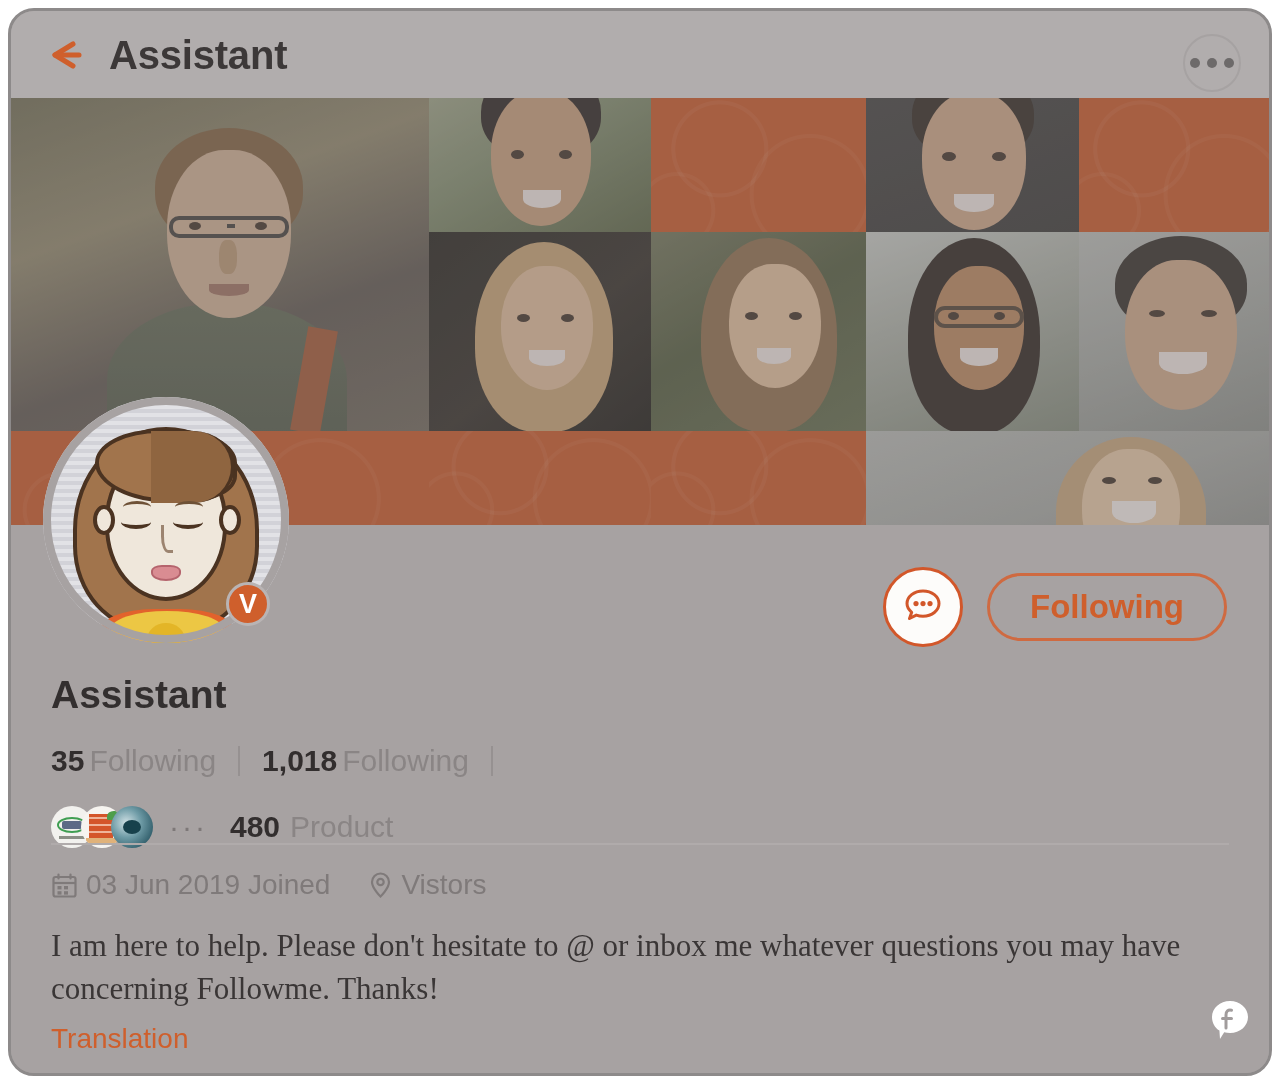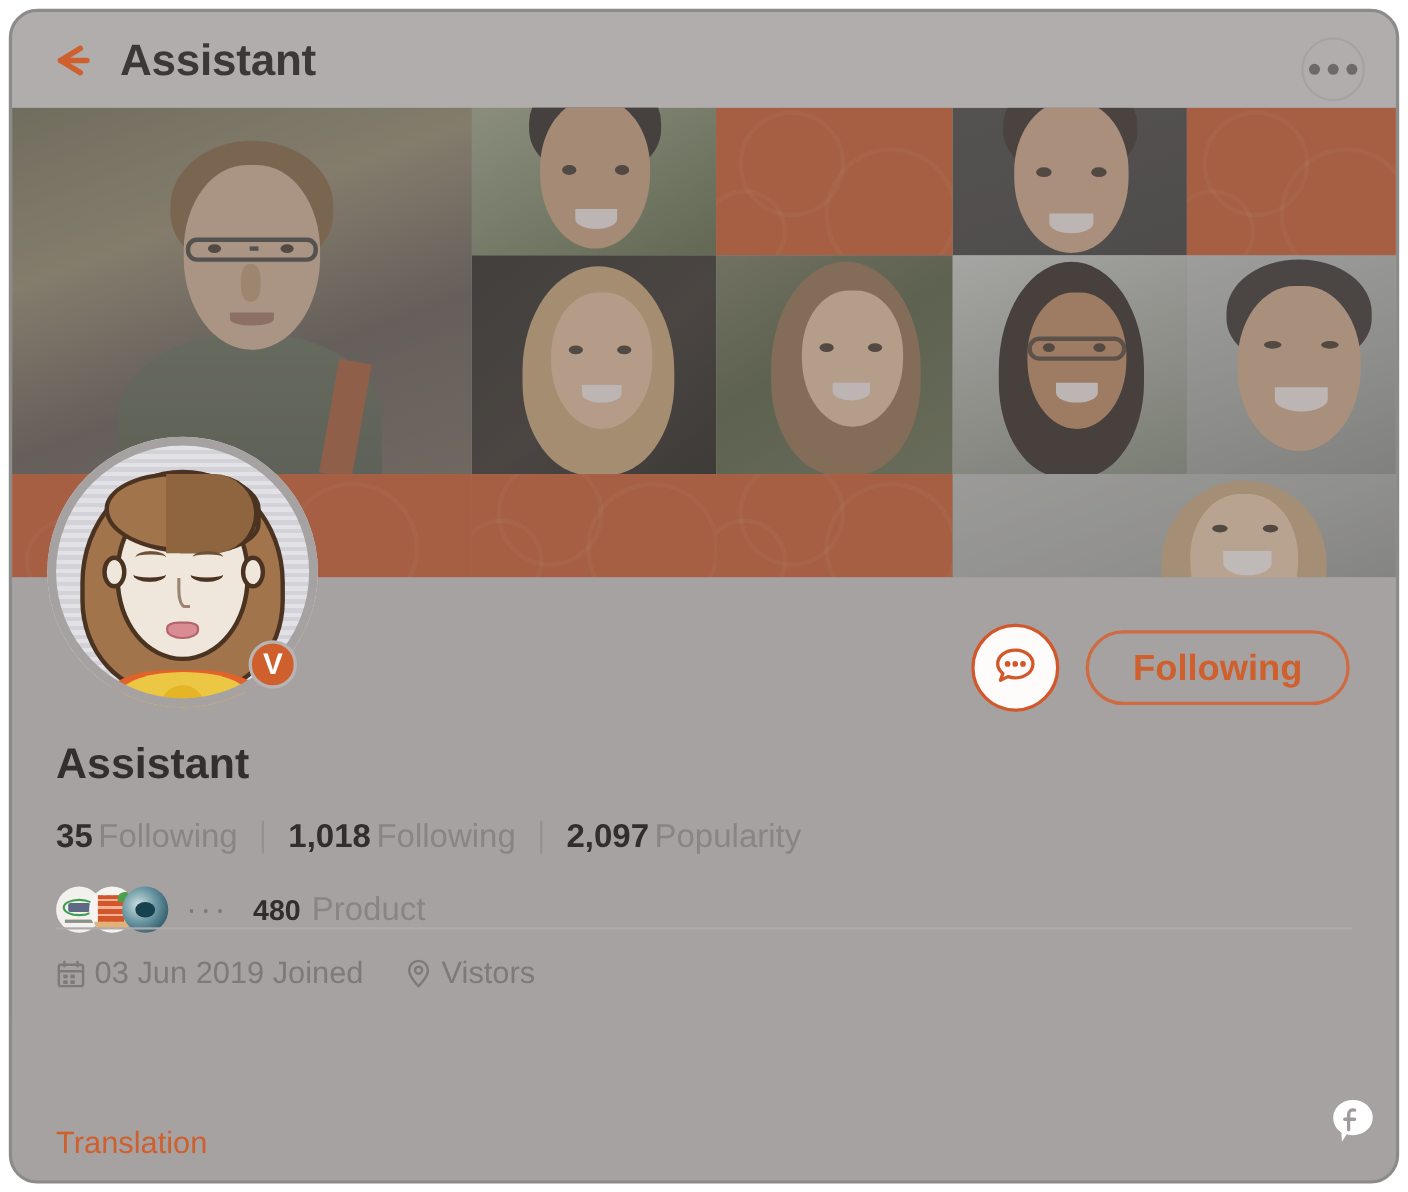--- a/index.html
+++ b/index.html
@@ -344,21 +344,21 @@
   .vis-av:first-child { margin-left: 0; }
   .vis-dots {
     margin-left: 16px;
     color: #7d7878;
     font-size: 30px;
     letter-spacing: 3px;
     line-height: 1;
   }
   .vis-count {
     margin-left: 22px;
-    font-size: 26px;
+    font-size: 30px;
     font-weight: bold;
     color: #322e2e;
   }
   .vis-word {
     margin-left: 10px;
     font-size: 30px;
     color: #8a8585;
   }
 
   .divider {
@@ -572,23 +572,20 @@
 
         <div class="stats">
           <div>
             <span class="stat-num">35</span><span class="stat-lbl">Following</span>
           </div>
           <div class="stat-sep"></div>
           <div>
             <span class="stat-num">1,018</span><span class="stat-lbl">Following</span>
           </div>
           <div class="stat-sep"></div>
-          <div>
-            <span class="stat-num">2,097</span><span class="stat-lbl">Popularity</span>
-          </div>
         </div>
 
         <div class="visitors">
           <div class="vis-avatars">
             <div class="vis-av" style="background:#f2f1ee;">
               <div style="position:absolute;left:6px;top:11px;width:30px;height:16px;border:2px solid #3f9e52;border-radius:50%;"></div>
               <div style="position:absolute;left:11px;top:15px;width:20px;height:8px;background:#5d6a86;border-radius:2px;"></div>
               <div style="position:absolute;left:8px;top:30px;width:26px;height:3px;background:#8b8f86;"></div>
             </div>
             <div class="vis-av" style="background:#f6f4f0;">
@@ -624,20 +621,21 @@
         <span class="gap"></span>
         <span class="ic">
           <svg width="25" height="28" viewBox="0 0 25 28" fill="none">
             <path d="M12.5 2.5 C7.8 2.5 4 6.3 4 11 C4 17.3 12.5 25.5 12.5 25.5 C12.5 25.5 21 17.3 21 11 C21 6.3 17.2 2.5 12.5 2.5 Z" stroke="#7f7a7a" stroke-width="2.2" fill="none"></path>
             <circle cx="12.5" cy="11" r="3.2" stroke="#7f7a7a" stroke-width="2.2" fill="none"></circle>
           </svg>
         </span>
         <span>Vistors</span>
       </div>
 
+      <div class="bio">I am here to help. Please don't hesitate to @ or inbox me whatever questions you may have concerning Followme. Thanks!</div>
       <div class="translation">Translation</div>
 
       <div class="watermark">
         <span>
           <svg width="46" height="46" viewBox="0 0 46 46" fill="none">
             <path d="M23 4 C33 4 41 11 41 20 C41 29 33 36 23 36 C21 36 19 35.7 17.2 35.2 L13 42 L12.4 33.6 C7.6 30.6 5 25.6 5 20 C5 11 13 4 23 4 Z" fill="#ffffff"></path>
             <path d="M19 31 V18 M15.5 21.5 H24.5 M19 18 C19 14 21 12.5 24.5 13.2" stroke="#a19c9c" stroke-width="3" stroke-linecap="round" fill="none"></path>
           </svg>
         </span>
       </div>

